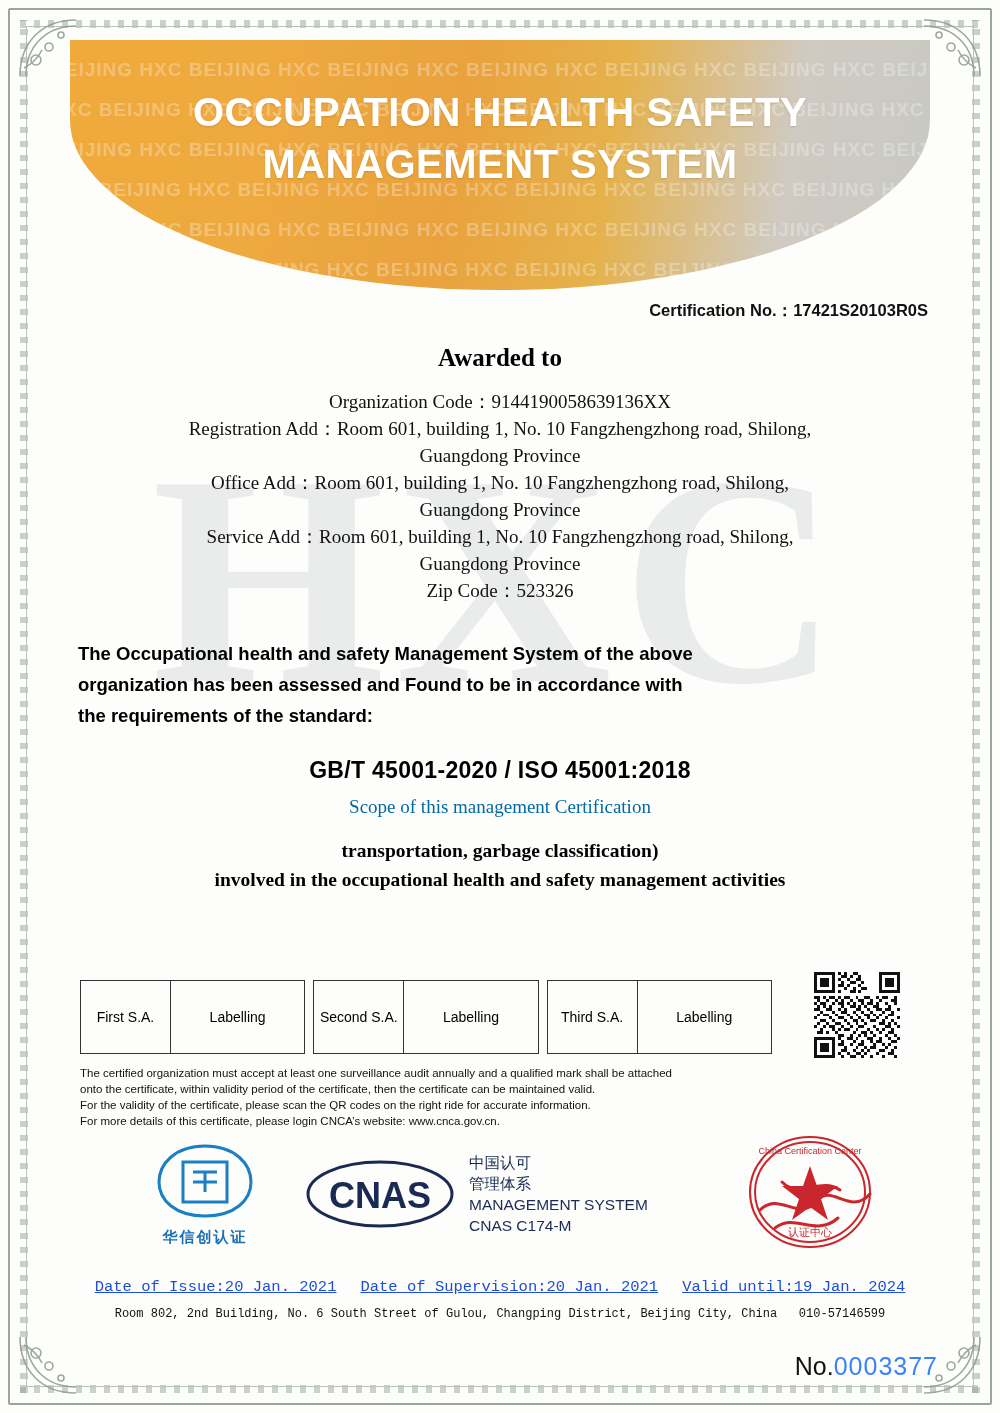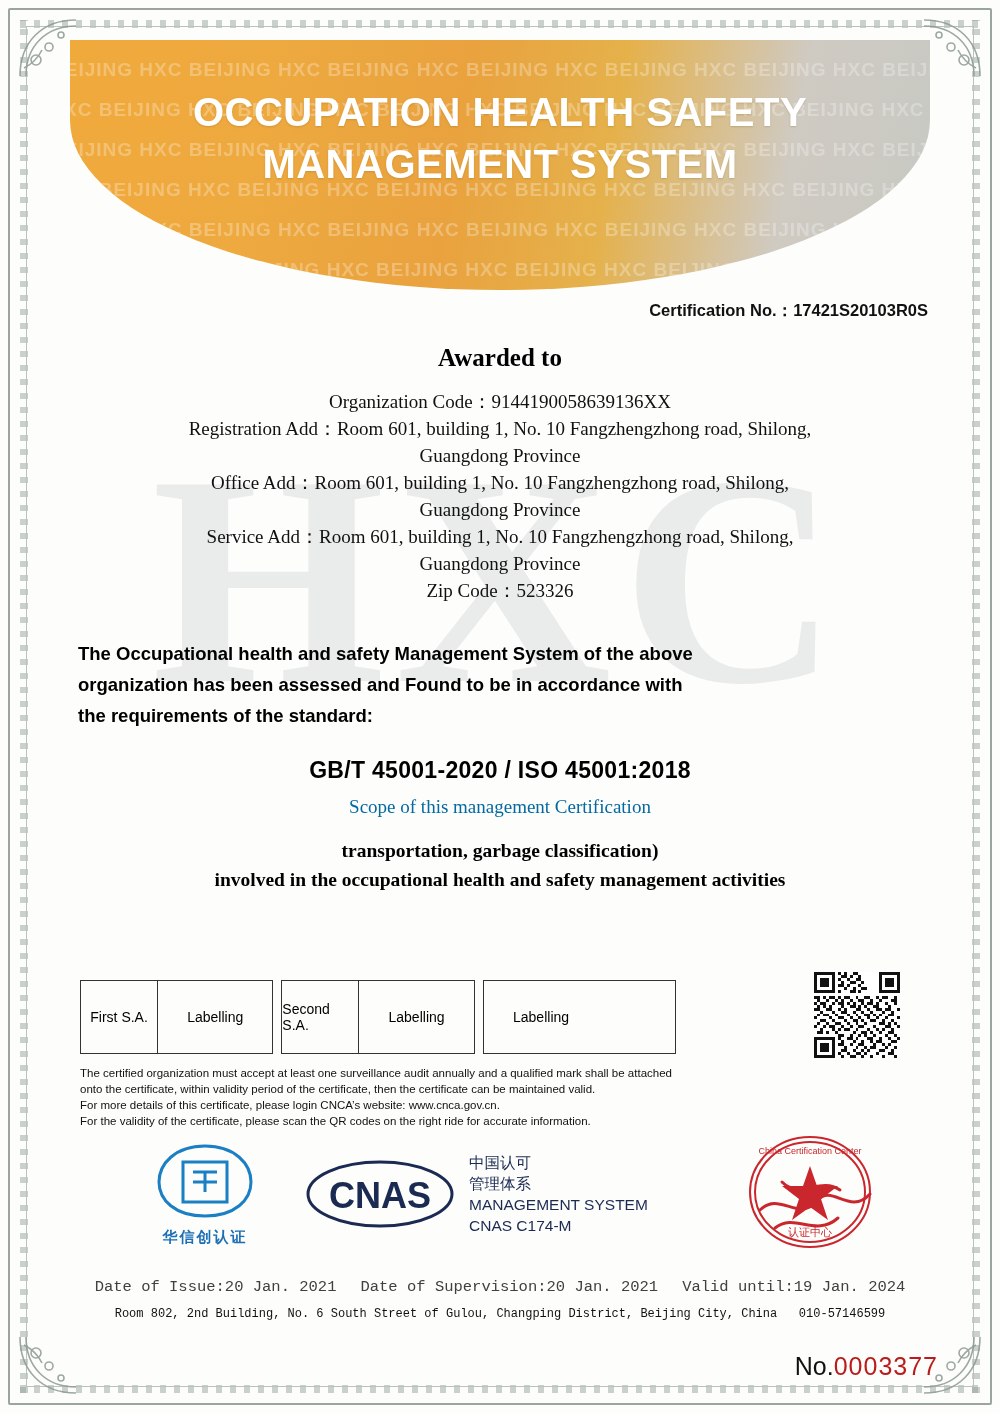--- a/index.html
+++ b/index.html
@@ -193,21 +193,21 @@
     margin-top: 18px;
     color: #000;
     padding: 0 10px;
   }
 
   
   .audit-row {
     position: absolute;
     left: 80px;
     top: 980px;
-    width: 596px;
+    width: 692px;
     display: flex;
     gap: 8px;
     z-index: 3;
   }
   .audit-box {
     flex: 1;
     display: flex;
     border: 1px solid #333;
     height: 72px;
   }
@@ -301,22 +301,23 @@
   }
 
   
   .dates {
     position: absolute;
     left: 0; right: 0;
     top: 1278px;
     text-align: center;
     font-family: "Liberation Mono", monospace;
     font-size: 15.5px;
-    color: #404040;
+    color: #1d4ed8;
     z-index: 3;
+    text-decoration: underline;
   }
   .dates span { margin: 0 12px; }
   .address {
     position: absolute;
     left: 0; right: 0;
     top: 1307px;
     text-align: center;
     font-family: "Liberation Mono", monospace;
     font-size: 12px;
     color: #111;
@@ -325,21 +326,21 @@
   .serial {
     position: absolute;
     right: 62px;
     top: 1352px;
     font-family: "Liberation Sans", sans-serif;
     font-size: 25px;
     color: #111;
     z-index: 3;
   }
   .serial .red {
-    color: #b91c1c;
+    color: #3b82f6;
     letter-spacing: 1px;
   }
 </style>
 </head>
 <body>
 
 <div class="page">
 
   <div class="border-outer"></div>
   <div class="border-filigree"></div>
@@ -442,20 +443,21 @@
   <div class="audit-row">
     <div class="audit-box">
       <div class="audit-cell-label">First S.A.</div>
       <div class="audit-cell-value">Labelling</div>
     </div>
     <div class="audit-box">
       <div class="audit-cell-label">Second S.A.</div>
       <div class="audit-cell-value">Labelling</div>
     </div>
     <div class="audit-box">
+      <div class="audit-cell-label">Third S.A.</div>
       <div class="audit-cell-value">Labelling</div>
     </div>
   </div>
 
   <svg class="qr" viewBox="0 0 29 29" shape-rendering="crispEdges">
     <rect width="29" height="29" fill="#fff"></rect>
     <g fill="#111">
       <rect x="0" y="0" width="7" height="1"></rect>
         <rect x="0" y="6" width="7" height="1"></rect>
       <rect x="0" y="0" width="1" height="7"></rect>
@@ -658,22 +660,22 @@
         <rect x="16" y="28" width="1" height="1"></rect>
       <rect x="19" y="28" width="1" height="1"></rect>
         <rect x="23" y="28" width="1" height="1"></rect>
         <rect x="27" y="28" width="1" height="1"></rect>
     </g>
   </svg>
 
   <div class="footnote">
     <div>The certified organization must accept at least one surveillance audit annually and a qualified mark shall be attached</div>
     <div>onto the certificate, within validity period of the certificate, then the certificate can be maintained valid.</div>
+    <div>For the validity of the certificate, please scan the QR codes on the right ride for accurate information.</div>
     <div>For more details of this certificate, please login CNCA’s website: www.cnca.gov.cn.</div>
-    <div>For the validity of the certificate, please scan the QR codes on the right ride for accurate information.</div>
   </div>
 
   <div class="logos">
 
     <div class="hxc-logo">
       <svg width="104" height="82" viewBox="0 0 104 82">
         <g fill="none" stroke="#1b7fc4" stroke-width="3">
           <path d="M52 6 C22 6 6 24 6 42 C6 60 22 76 52 76 C82 76 98 60 98 42 C98 24 82 6 52 6 Z"></path>
           <rect x="30" y="22" width="44" height="40"></rect>
           <path d="M40 32 h24 M40 42 h24 M52 32 v20"></path>

